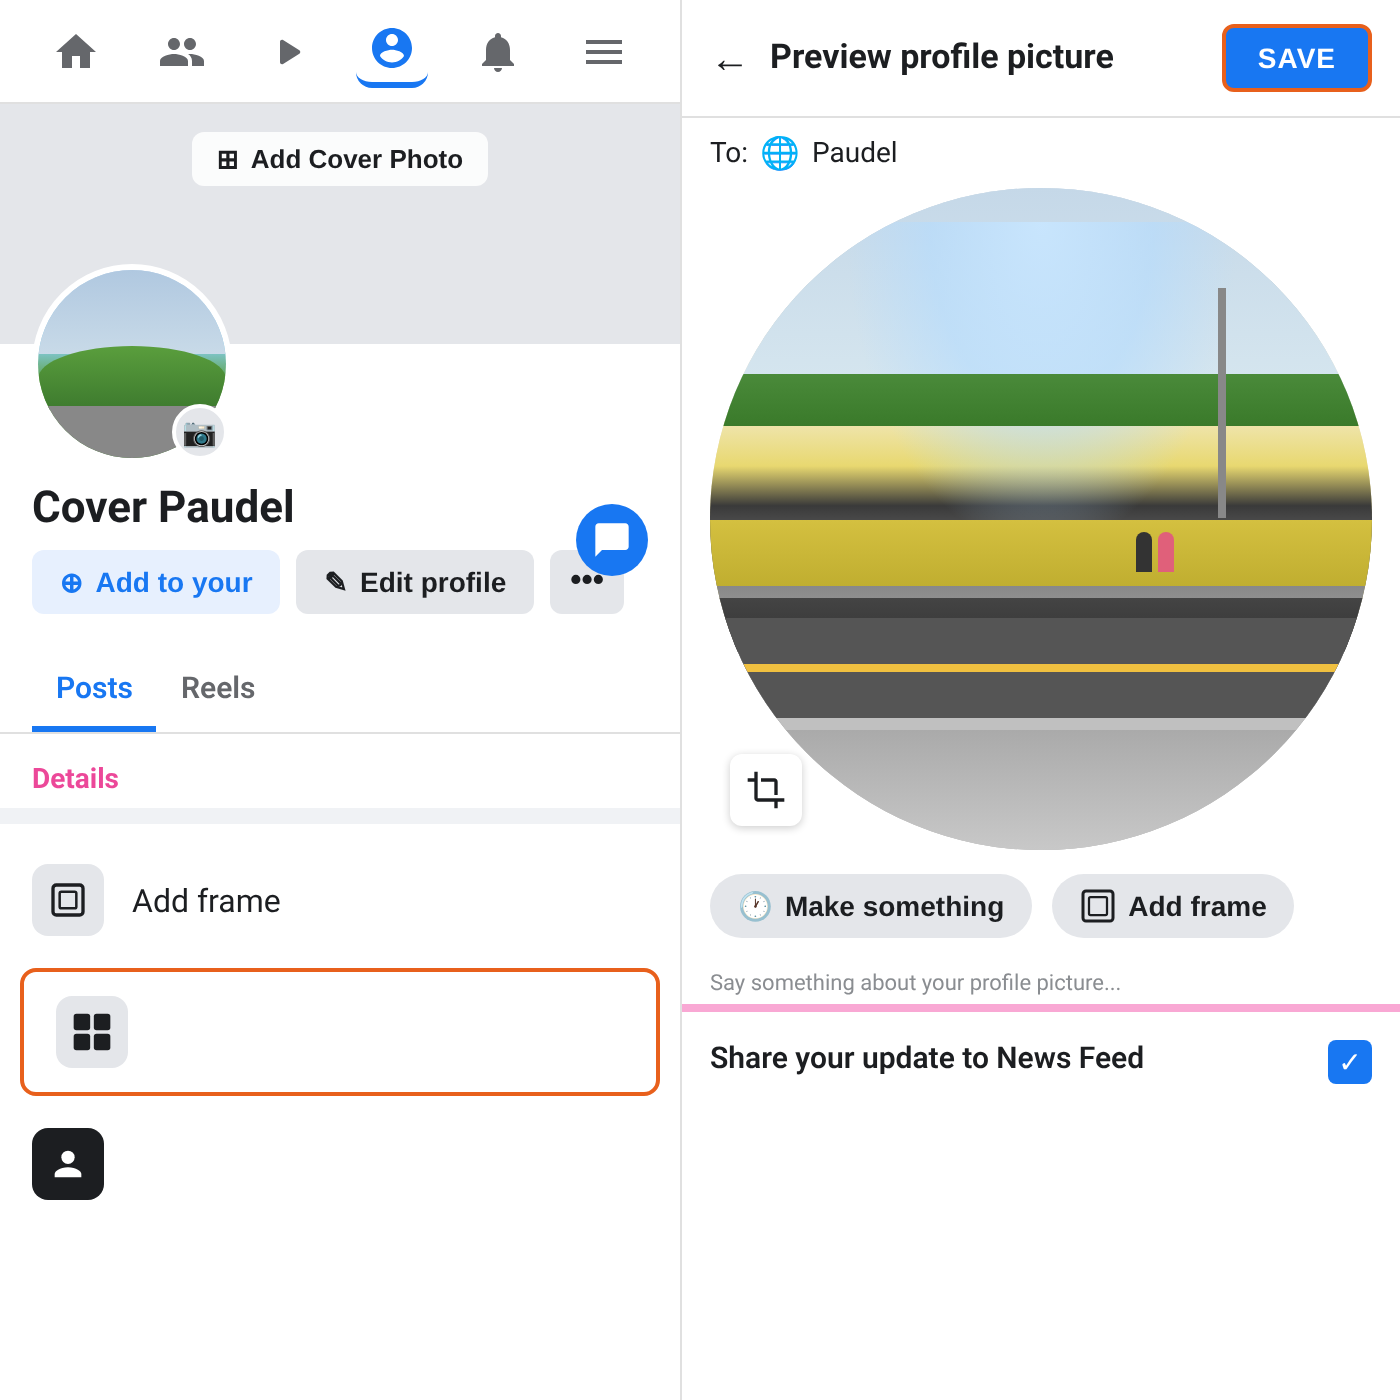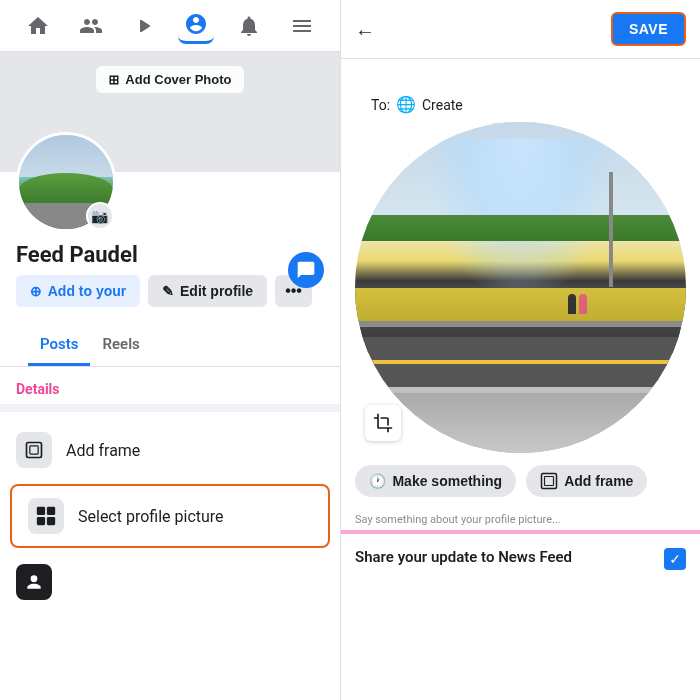--- a/index.html
+++ b/index.html
@@ -182,21 +182,21 @@
       font-size: 16px;
       font-weight: 700;
       color: #1c1e21;
       cursor: pointer;
     }
 
     
     .tabs {
       display: flex;
       border-bottom: 1px solid #e0e0e0;
-      padding: 0 28px;
+      padding: 0 16px;
       background: #fff;
     }
     .tab {
       padding: 10px 12px;
       font-size: 15px;
       font-weight: 600;
       color: #65676b;
       cursor: pointer;
       border-bottom: 3px solid transparent;
     }
@@ -295,24 +295,23 @@
       font-weight: 700;
       cursor: pointer;
       letter-spacing: 0.5px;
     }
 
     
     .to-public {
       display: flex;
       align-items: center;
       gap: 6px;
-      padding: 8px 30px;
-      font-size: 14px;
-      color: #1c1e21;
-      margin-top: 28px;
+      padding: 8px 14px;
+      font-size: 14px;
+      color: #1c1e21;
     }
     .globe-icon {
       font-size: 16px;
     }
 
     
     .picture-preview-wrap {
       padding: 0 14px;
       position: relative;
     }
@@ -476,21 +475,21 @@
           <div style="position:absolute;bottom:0;left:0;right:0;height:28%;background:#888;"></div>
         </div>
       </div>
       <div class="avatar-camera-btn">📷</div>
     </div>
     <div class="chat-btn" style="position:absolute;right:16px;top:80px;">
       <svg width="20" height="20" viewBox="0 0 24 24" fill="white">
           <path d="M20 2H4c-1.1 0-2 .9-2 2v18l4-4h14c1.1 0 2-.9 2-2V4c0-1.1-.9-2-2-2z"></path>
         </svg>
     </div>
-    <div class="user-name">Feed Paudel</div>
+    <div class="user-name">Cover Paudel</div>
     <div class="action-buttons">
       <button class="btn-primary">
         <span>⊕</span>
         <span>Add to your</span>
       </button>
       <button class="btn-secondary">
         <span>✎</span>
         <span>Edit profile</span>
       </button>
       <button class="btn-more">
@@ -524,46 +523,46 @@
     </div>
     <div class="menu-item highlighted">
       <div class="menu-icon">
         <svg width="22" height="22" viewBox="0 0 24 24" fill="#1c1e21">
             <rect x="2" y="2" width="9" height="9" rx="1.5" fill="#1c1e21"></rect>
             <rect x="13" y="2" width="9" height="9" rx="1.5" fill="#1c1e21"></rect>
             <rect x="2" y="13" width="9" height="9" rx="1.5" fill="#1c1e21"></rect>
             <rect x="13" y="13" width="9" height="9" rx="1.5" fill="#1c1e21"></rect>
           </svg>
       </div>
-      <span>Select profile picture</span>
     </div>
     <div class="menu-item">
       <div class="menu-icon dark">
         <svg width="20" height="20" viewBox="0 0 24 24" fill="white">
             <circle cx="12" cy="8" r="4"></circle>
             <path d="M12 14c-5 0-8 2.5-8 4v2h16v-2c0-1.5-3-4-8-4z"></path>
           </svg>
       </div>
     </div>
   </div>
 </div>
 
 <div class="right-panel">
 
   <div class="right-header">
     <div class="right-header-left">
       <span class="back-arrow">←</span>
+      <span class="right-title">Preview profile picture</span>
     </div>
     <button class="save-btn">SAVE</button>
   </div>
 
   <div class="to-public">
     <span>To:</span>
     <span class="globe-icon">🌐</span>
-    <span>Create</span>
+    <span>Paudel</span>
   </div>
 
   <div class="picture-preview-wrap">
     <div class="circle-preview">
       <div class="preview-scene">
 
         <div class="scene-sky"></div>
 
         <div class="scene-fountain">
           <div class="fountain-water"></div>

